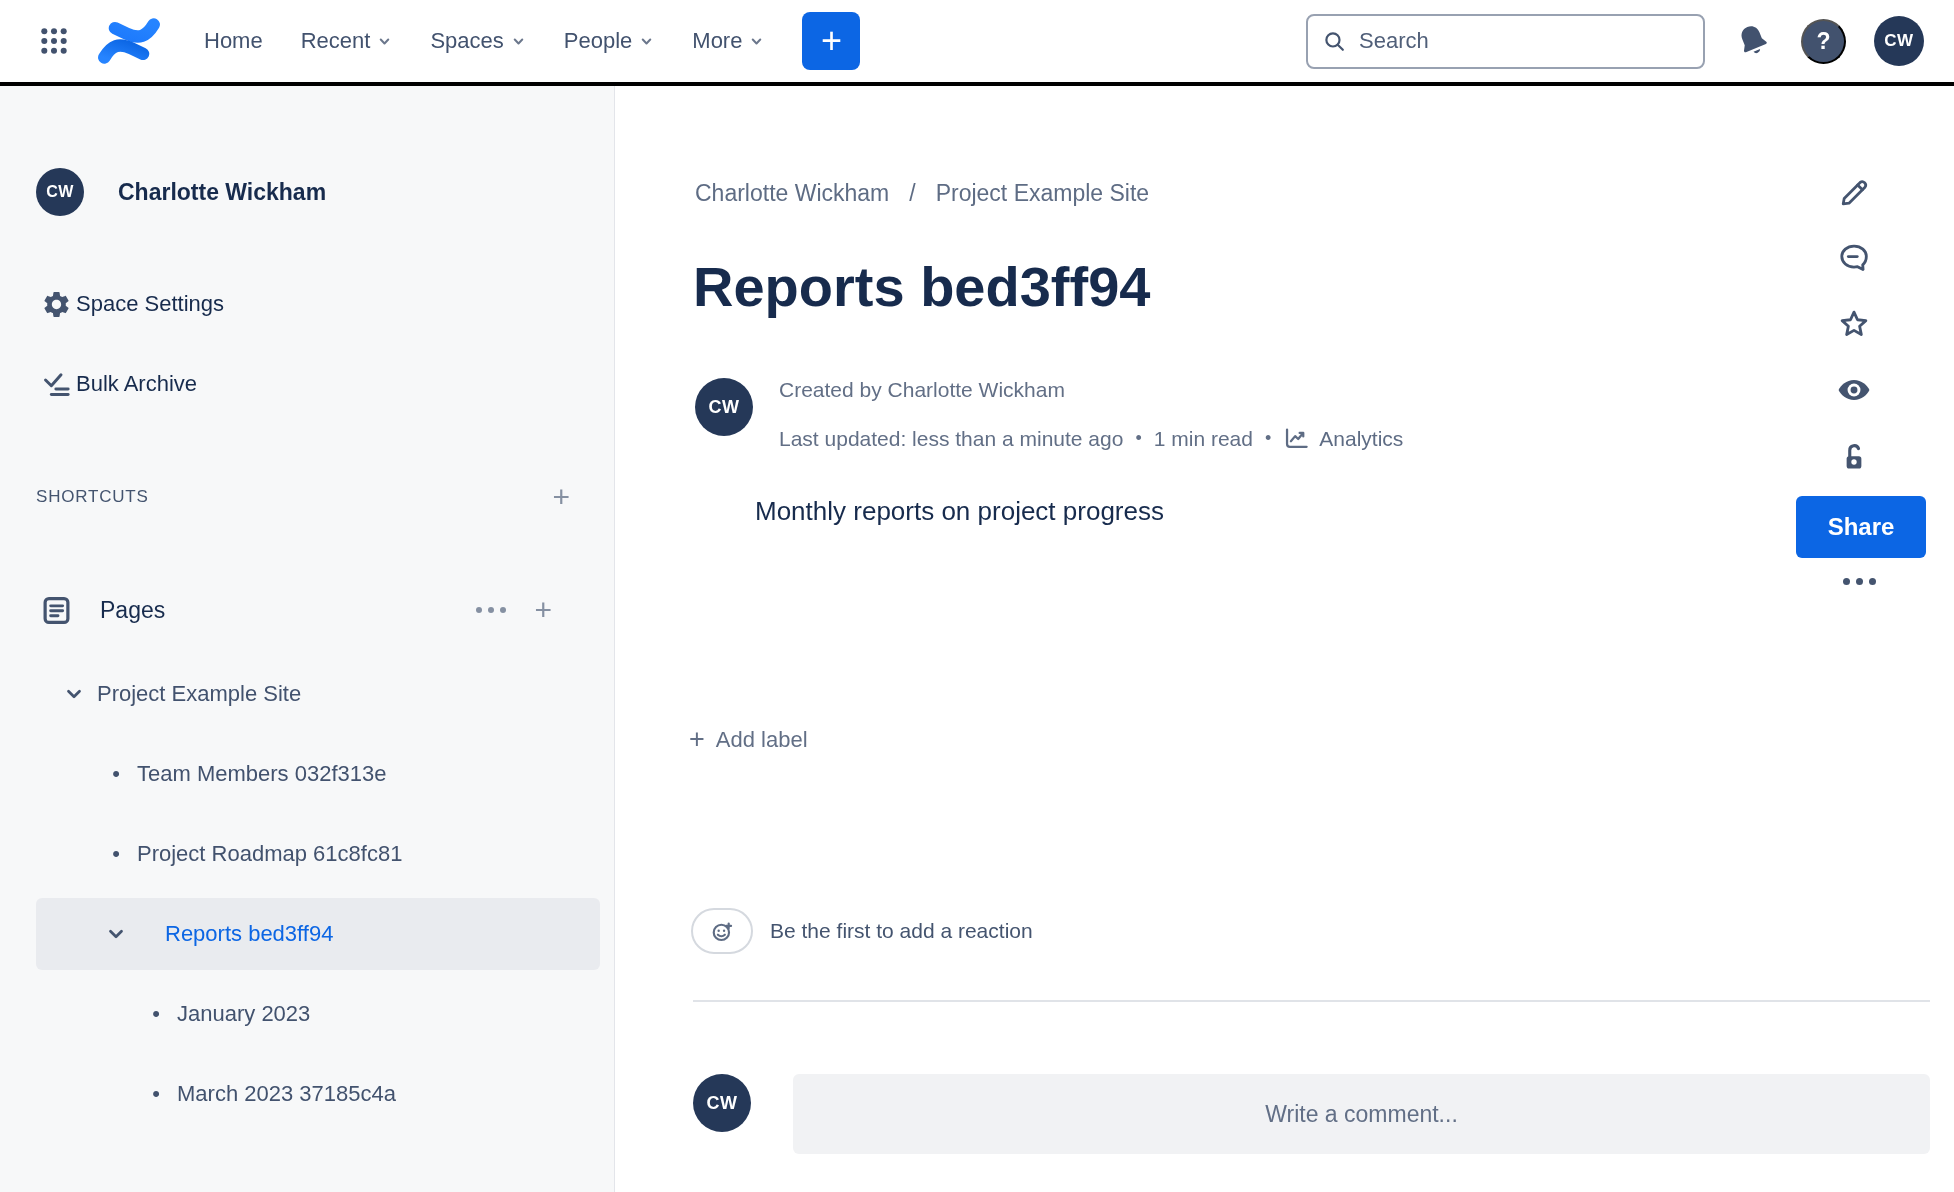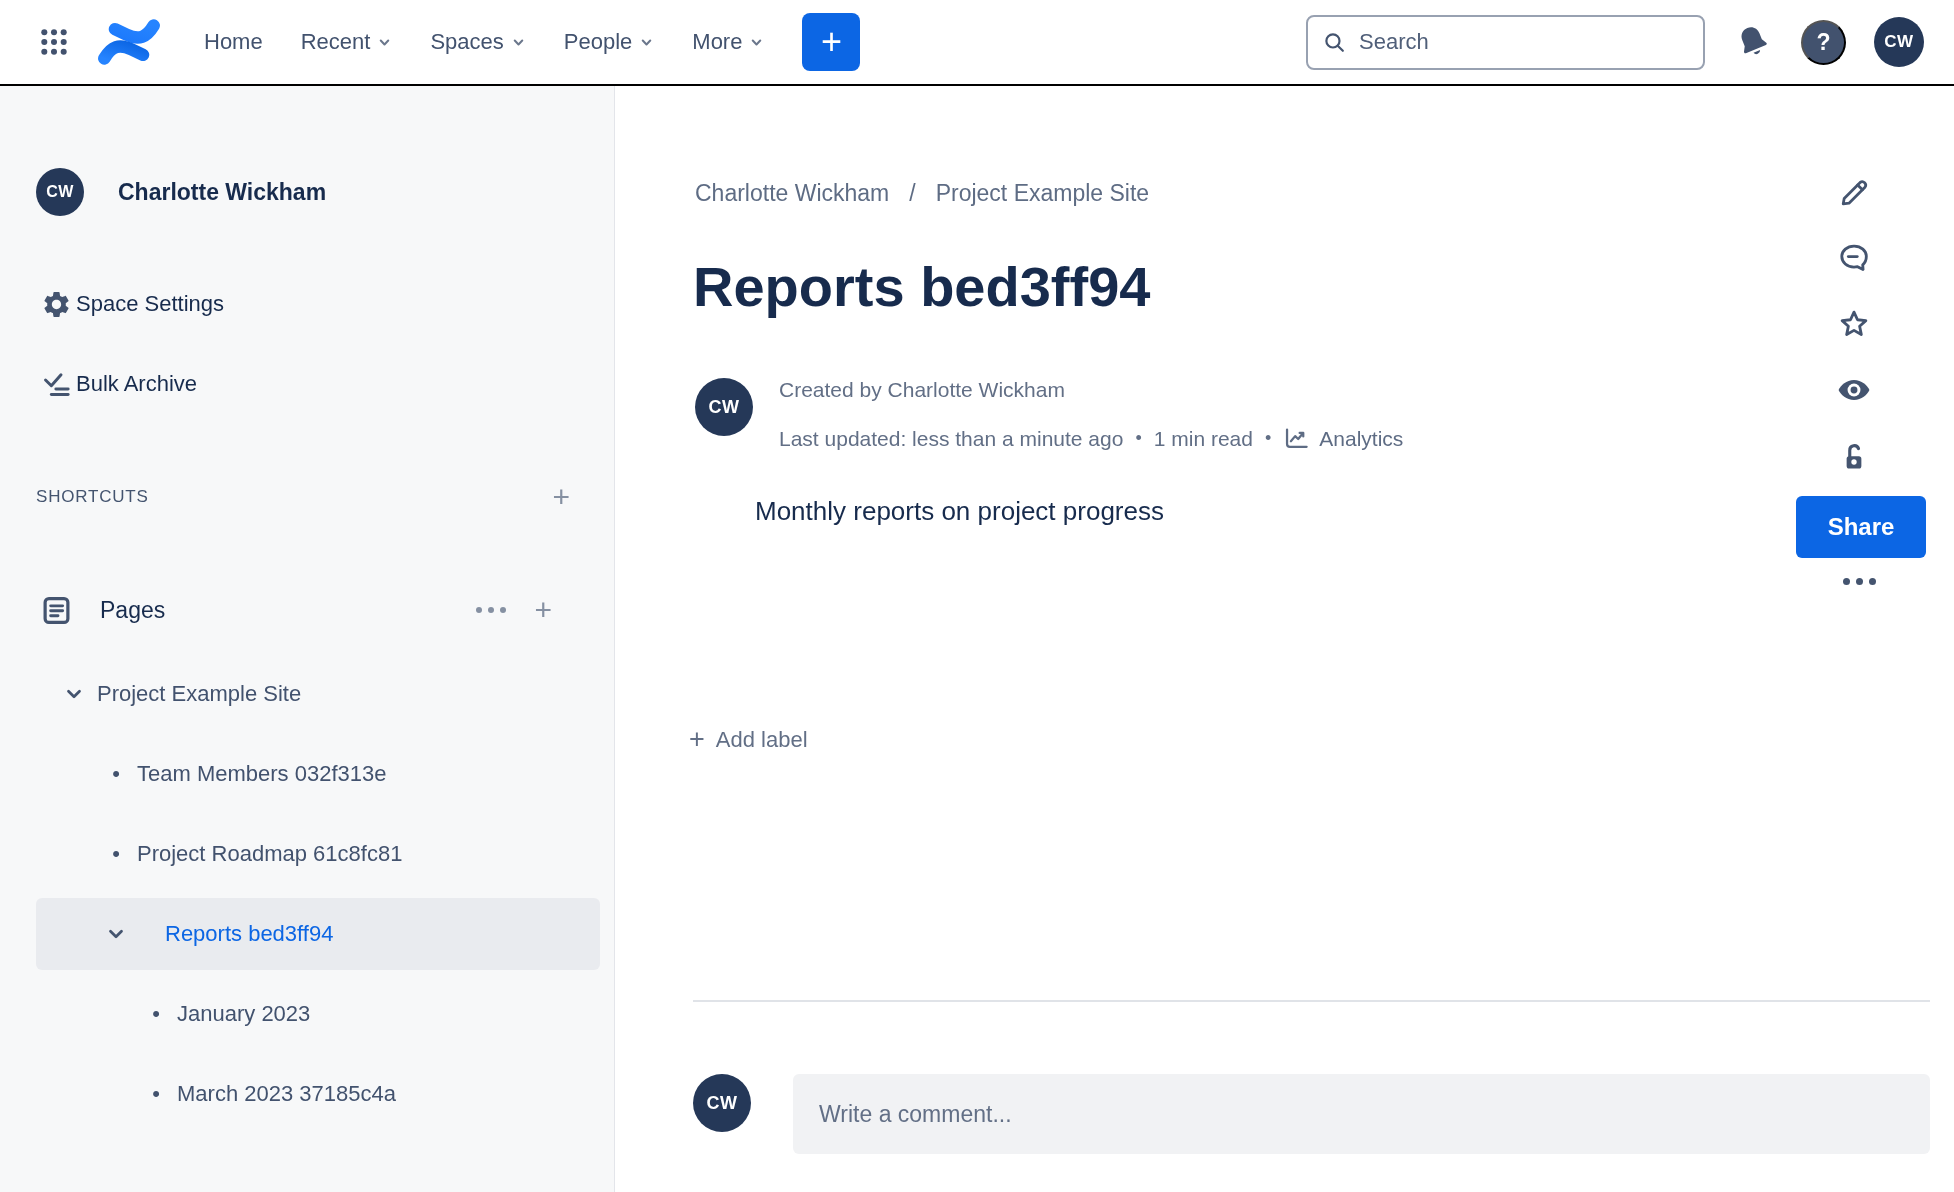--- a/index.html
+++ b/index.html
@@ -1,20 +1,20 @@
 <!DOCTYPE html>
 <html><head>
 <meta charset="utf-8">
 <style>
   * { margin:0; padding:0; box-sizing:border-box; }
   html,body { width:1954px; height:1192px; overflow:hidden; background:#fff;
     font-family:"Liberation Sans","DejaVu Sans",sans-serif; color:#172B4D; }
 
   
-  .topnav { position:relative; height:86px; background:#fff; border-bottom:2px solid #000000;
+  .topnav { position:relative; height:86px; background:#fff; border-bottom:4px solid #000000;
     display:flex; align-items:center; padding:0 30px 0 34px; }
   .appswitch { width:40px; height:40px; display:flex; align-items:center; justify-content:center; border-radius:6px; cursor:pointer; }
   .logo { margin-left:22px; display:flex; align-items:center; cursor:pointer; }
   .nav-menu { display:flex; align-items:center; margin-left:30px; gap:14px; }
   .nav-item { display:flex; align-items:center; gap:7px; padding:10px 12px; border-radius:6px;
     font-size:22px; font-weight:500; color:#42526E; cursor:pointer; }
   .create-btn { margin-left:26px; width:58px; height:58px; background:#0C66E4; border:none; border-radius:8px;
     color:#fff; font-size:36px; font-weight:400; line-height:1; display:flex; align-items:center; justify-content:center; cursor:pointer; }
   .nav-right { margin-left:auto; display:flex; align-items:center; gap:28px; }
   .searchbox { width:399px; height:55px; border:2px solid #98A1B1; border-radius:8px; background:#fff;
@@ -102,21 +102,21 @@
 
   .reaction-row { position:absolute; left:76px; top:822px; display:flex; align-items:center; gap:17px; }
   .reaction-pill { width:62px; height:46px; border:2px solid #D5D9DF; border-radius:24px; background:#fff;
     display:flex; align-items:center; justify-content:center; cursor:pointer; }
   .reaction-text { font-size:21px; color:#44546F; }
 
   .divider { position:absolute; left:78px; top:914px; width:1237px; height:2px; background:#E0E3E8; }
 
   .comment-row { position:absolute; left:78px; top:988px; display:flex; align-items:flex-start; gap:42px; }
   .comment-input { width:1137px; height:80px; background:#F1F2F4; border:none; border-radius:6px;
-    font-family:inherit; font-size:23px; color:#172B4D; padding:12px 26px; outline:none; cursor:text; }
+    font-family:inherit; font-size:23px; color:#172B4D; padding:12px 26px; outline:none; cursor:text;text-align:center; }
   .comment-input::placeholder { color:#626F86; }
 </style>
 </head>
 <body>
 
 <header class="topnav">
   <div class="appswitch">
     <svg width="28" height="28" viewBox="0 0 26 26">
       <g fill="#42526E">
         <circle cx="4" cy="4" r="2.8"></circle>
@@ -395,20 +395,35 @@
       </div>
     </div>
 
     <p class="body-text">Monthly reports on project progress</p>
 
     <button class="add-label">
       <span class="plus-glyph">+</span>
       <span>Add label</span>
     </button>
 
+    <div class="reaction-row">
+      <button class="reaction-pill">
+        <svg width="27" height="27" viewBox="0 0 24 24">
+          <g stroke="#5E6C84" stroke-width="1.9" fill="none" stroke-linecap="round">
+            <circle cx="11" cy="12.8" r="6.8"></circle>
+            <path d="M7.9 14.8a4.4 4.4 0 0 0 6.2 0"></path>
+            <line x1="17.5" y1="4.9" x2="17.5" y2="9.1"></line>
+            <line x1="15.4" y1="7" x2="19.6" y2="7"></line>
+          </g>
+          <circle cx="8.6" cy="11.3" r="1.05" fill="#5E6C84"></circle>
+          <circle cx="13.4" cy="11.3" r="1.05" fill="#5E6C84"></circle>
+        </svg>
+      </button>
+      <span class="reaction-text">Be the first to add a reaction</span>
+    </div>
 
     <div class="divider"></div>
 
     <div class="comment-row">
       <div class="avatar byline-av">
         <span>CW</span>
       </div>
       <input type="text" class="comment-input" placeholder="Write a comment..." style="">
     </div>
   </main>

